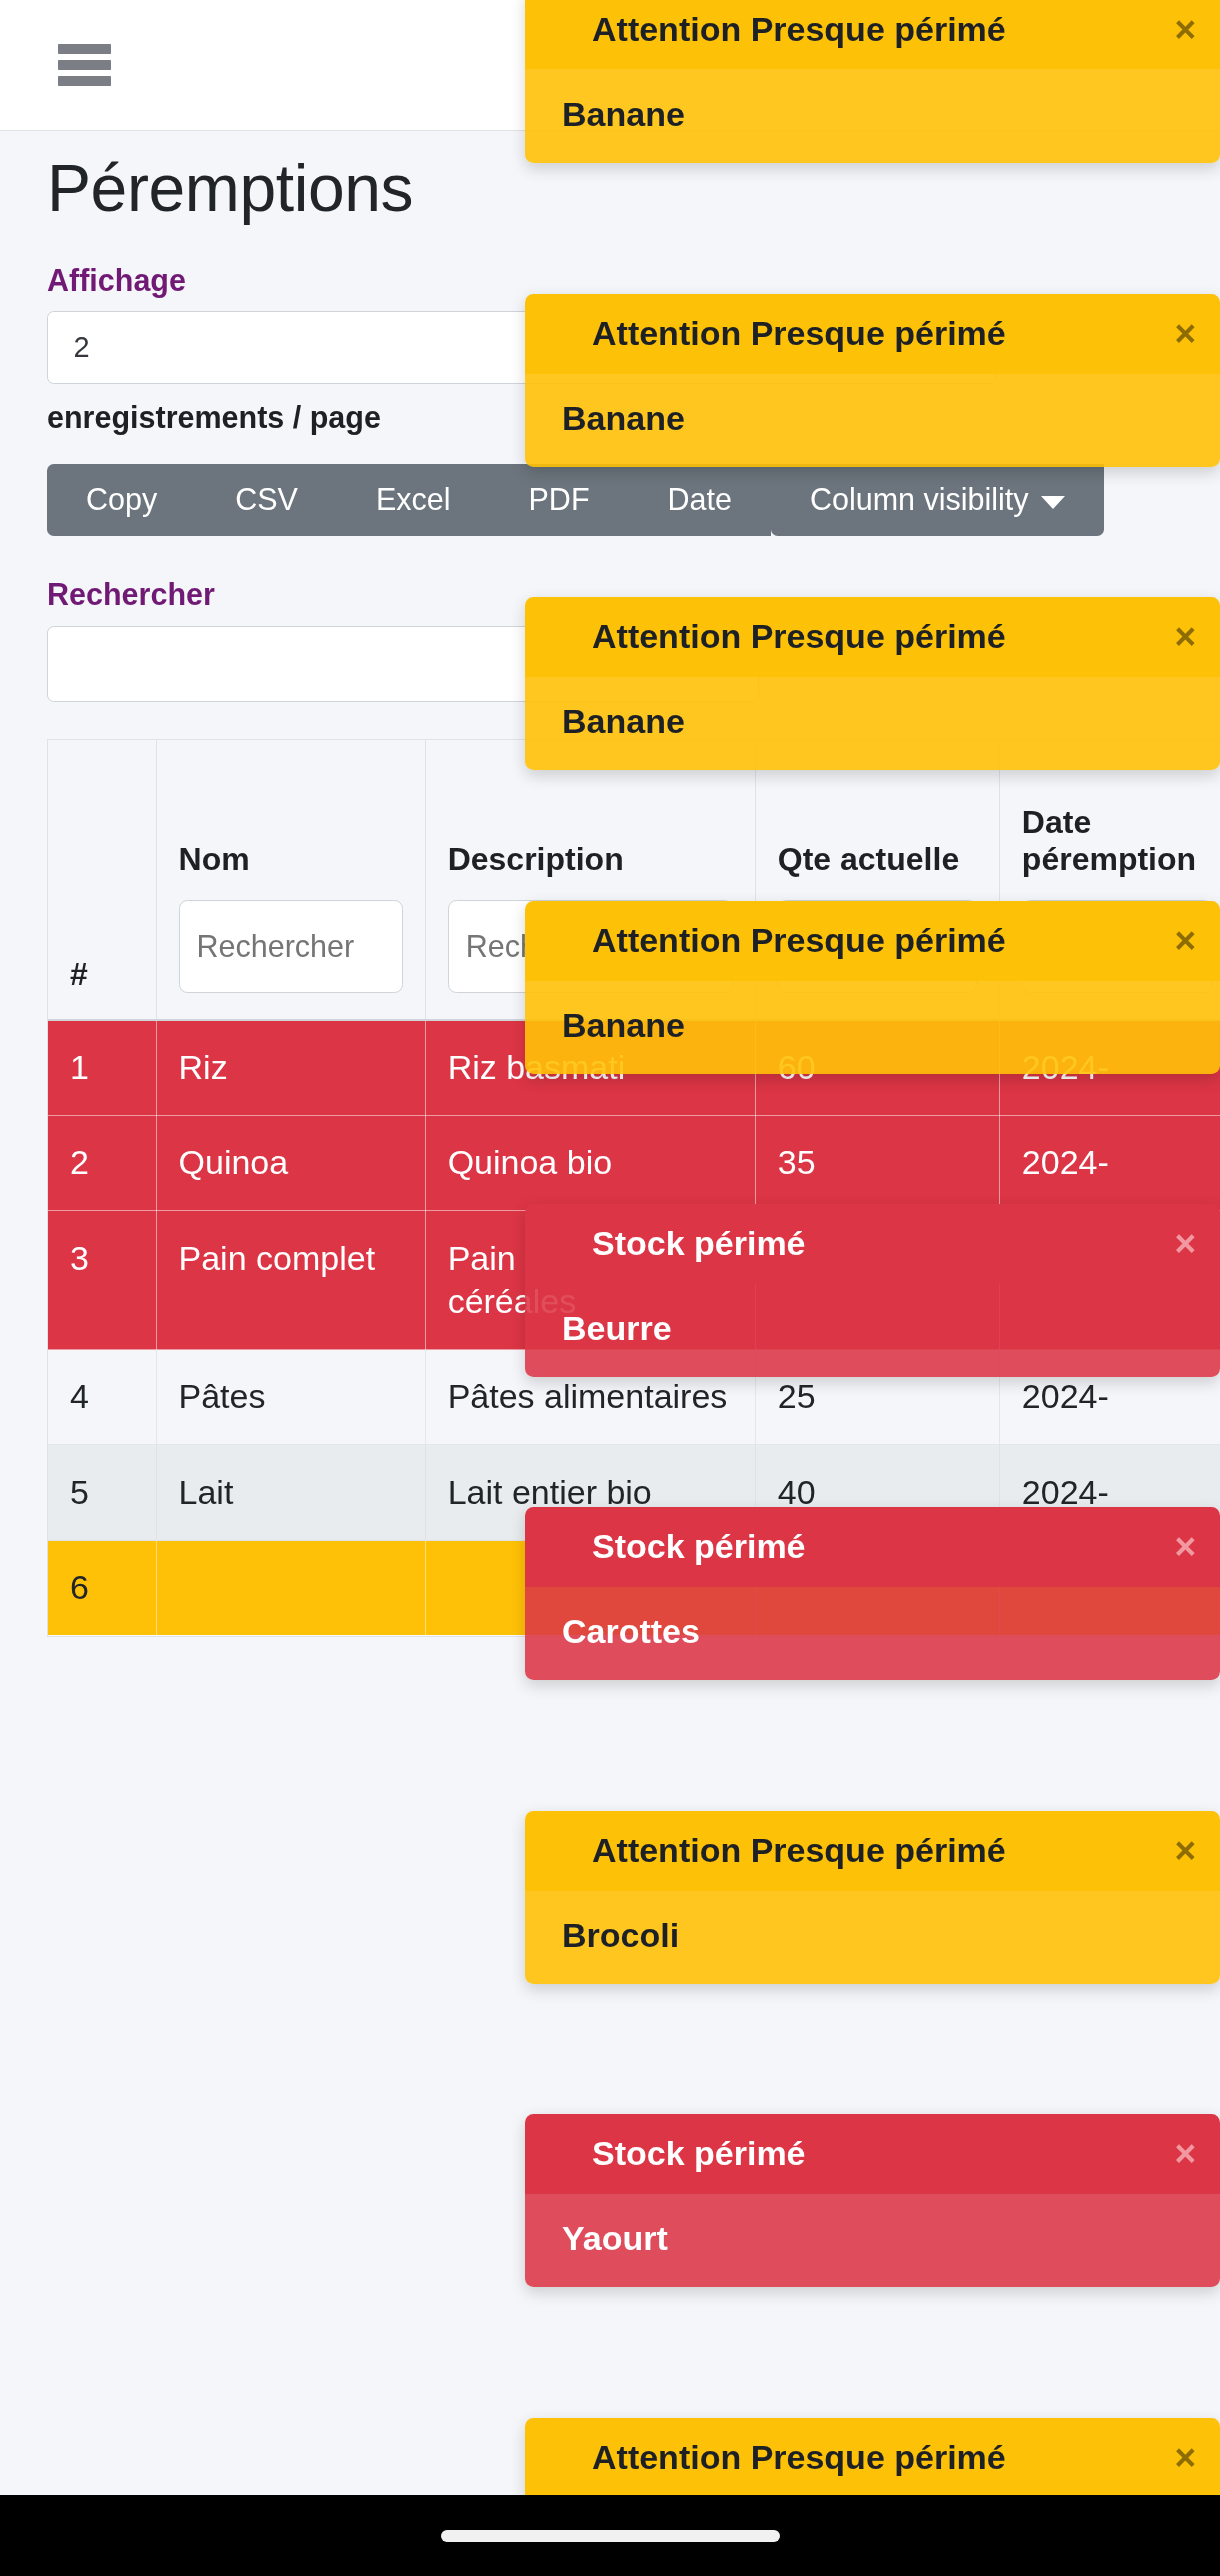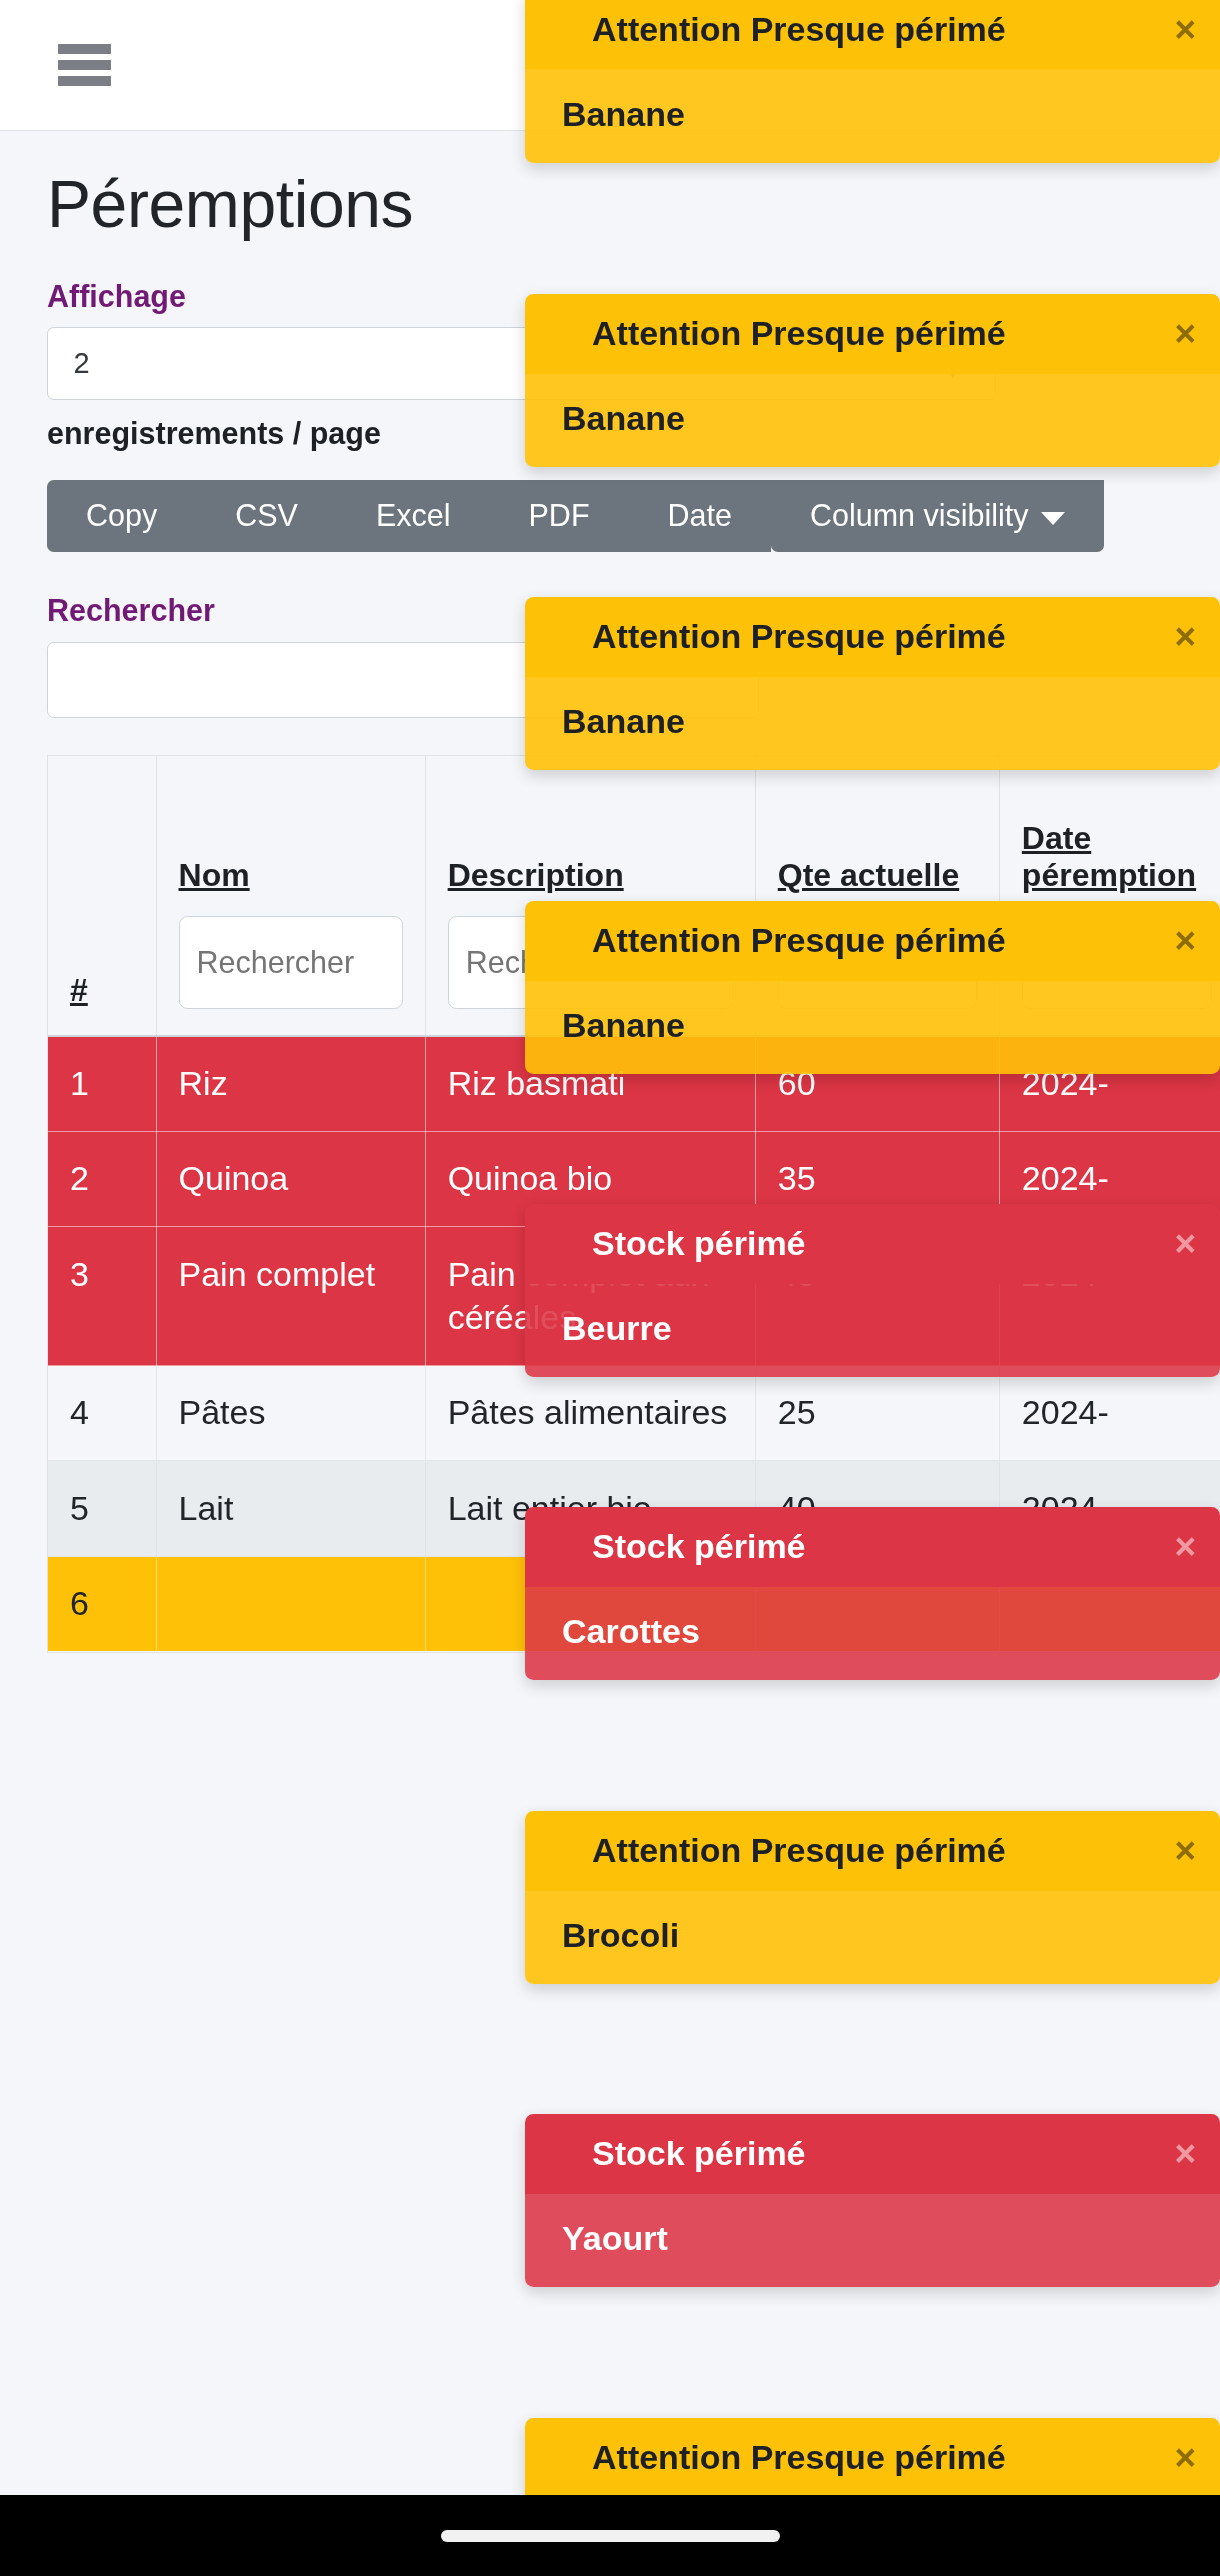--- a/index.html
+++ b/index.html
@@ -30,21 +30,21 @@
     display: flex; flex-direction: column; justify-content: space-between;
     cursor: pointer;
   }
   .hamburger span {
     display: block; width: 53px; height: 10.2px;
     background: #7b7f85; border-radius: 0.8px;
   }
 
   
   .content {
-    position: absolute; top: 131px; left: 0;
+    position: absolute; top: 115px; left: 0;
     width: 1220px;
     padding: 0 47px;
   }
   .page-title {
     font-size: 66px;
     font-weight: 400;
     color: #212529;
     letter-spacing: -0.4px;
     margin-top: 36px;
     line-height: 1.15;
@@ -135,21 +135,21 @@
     border-bottom: 2.5px solid #ced4da;
     vertical-align: bottom;
     padding: 24px 22px 25.4px 22px;
     text-align: left;
     font-size: 32px;
     font-weight: bold;
     color: #1d2125;
     height: 280px;
   }
   thead th:last-child { border-right: none; }
-  th .th-label { display: block; margin-bottom: 22px; text-decoration: underline; }
+  th .th-label { display: block; margin-bottom: 22px; }
   th.col-hash .th-label { margin-bottom: 0; }
   th input.col-search {
     display: block;
     width: 100%;
     height: 93px;
     background: #ffffff;
     border: 1.7px solid #ced4da;
     border-radius: 8.5px;
     font-size: 30.5px;
     padding: 0 17px;

